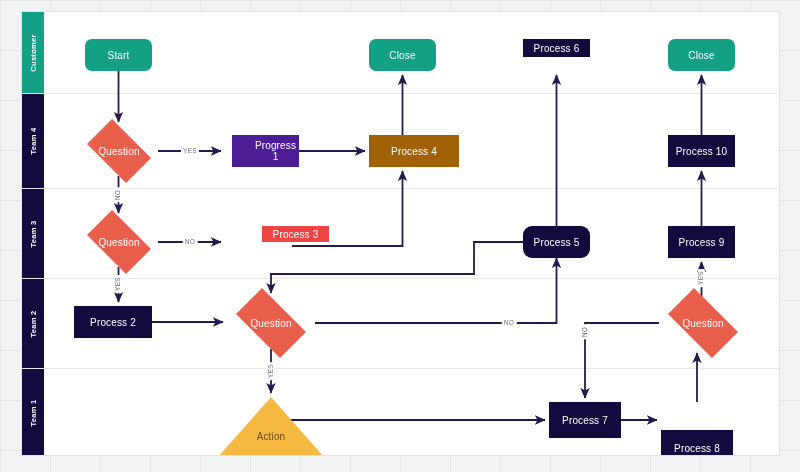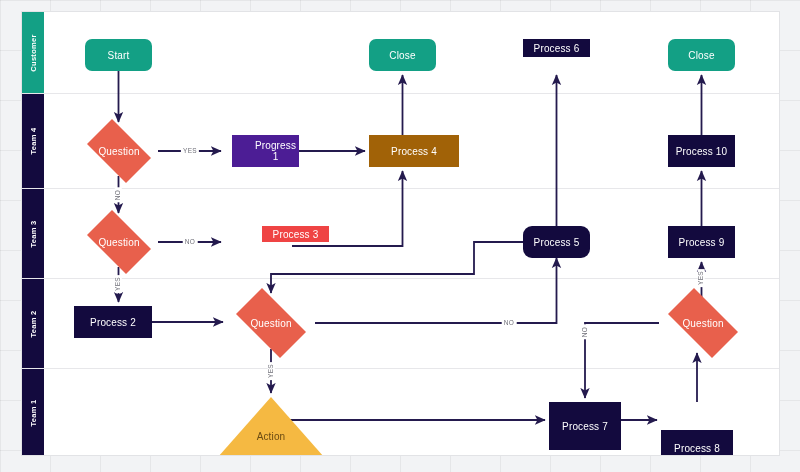--- a/index.html
+++ b/index.html
@@ -353,21 +353,21 @@
         <span class="node-label">Question</span>
       </div>
 
       <div class="node action" style="left:196px; top:385px; width:106px; height:60px;">
         <svg class="tri" viewBox="0 0 106 60" preserveAspectRatio="none">
           <polygon points="53,0 106,60 0,60" fill="#f5b942"></polygon>
         </svg>
         <span class="node-label">Action</span>
       </div>
 
-      <div class="node process" style="left:527px; top:390px; width:72px; height:48px; background:#130a3e;justify-content:center;">
+      <div class="node process" style="left:527px; top:390px; width:72px; height:36px; background:#130a3e;justify-content:center;">
         <span class="node-label">Process 7</span>
       </div>
 
       <div class="node process" style="left:639px; top:390px; width:72px; height:36px; background:#130a3e;margin-top:28px;">
         <span class="node-label">Process 8</span>
       </div>
 
     </div>
 
   </div>

